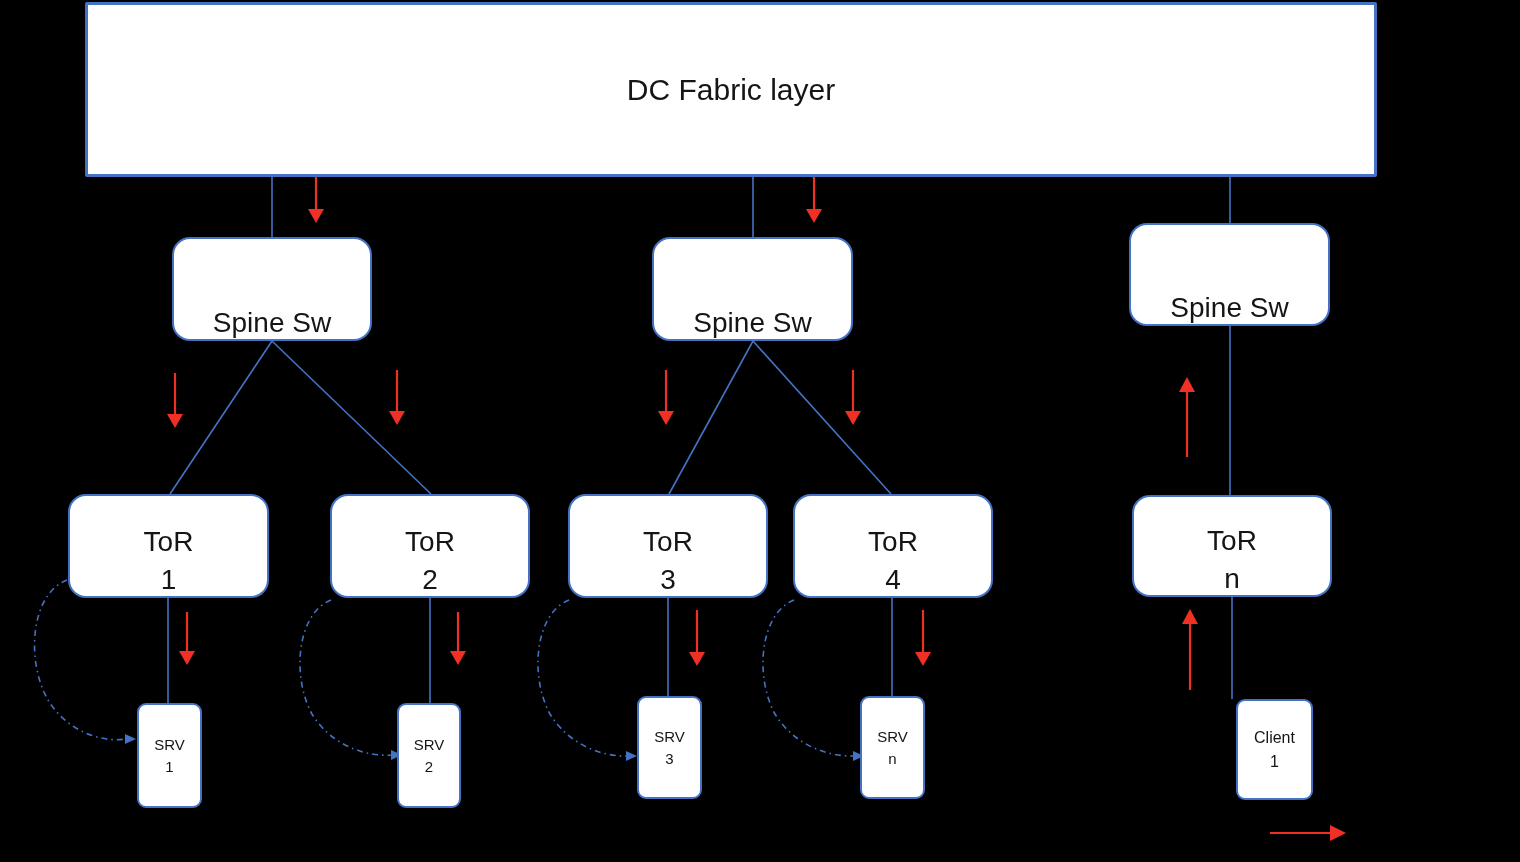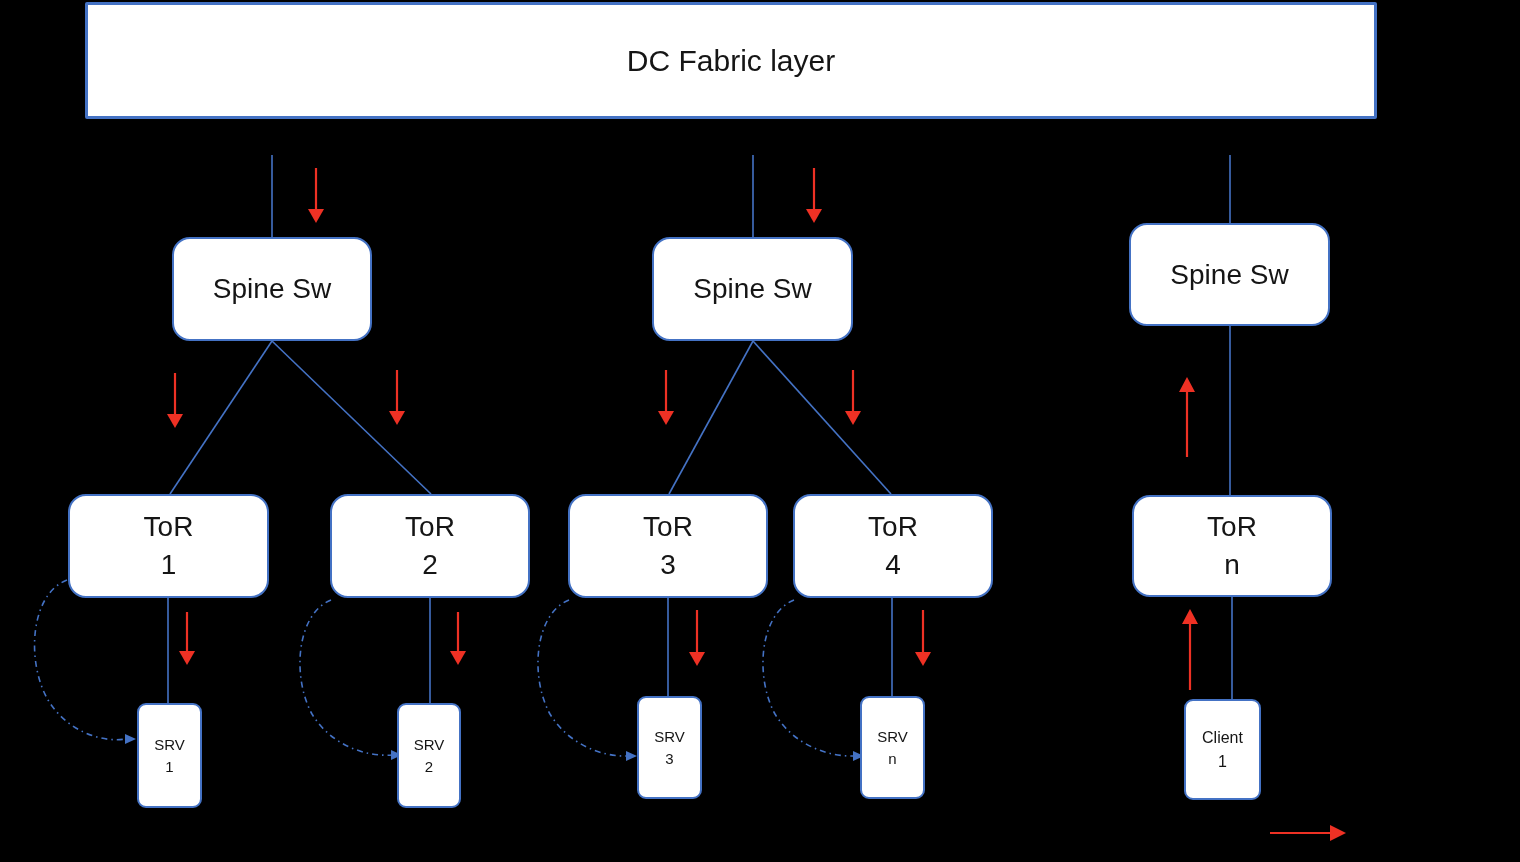--- a/index.html
+++ b/index.html
@@ -7,21 +7,21 @@
     position:relative;width:1520px;height:862px;background:#000000;
     font-family:"Liberation Sans", sans-serif;overflow:hidden;
   }
   .wires{position:absolute;left:0;top:0;width:1520px;height:862px;}
   .node{
     position:absolute;background:#FFFFFF;border:2.5px solid #4472C4;
     display:flex;flex-direction:column;align-items:center;justify-content:center;
     color:#151515;box-sizing:border-box;text-align:center;
   }
   .node.fabric{border-width:3px;border-radius:2px;font-size:30px;}
-  .node.rounded{border-radius:18px;font-size:28px;}
+  .node.rounded{border-radius:18px;font-size:28px;justify-content:flex-end;}
   .node.rounded .sub{margin-top:6px;}
   .node.leaf{border-width:2px;border-radius:9px;font-size:15px;line-height:1.45;}
   .node.client{font-size:16px;}
   .lbl{display:block;}
 </style>
 </head>
 <body>
 
 <div class="canvas">
 
@@ -105,21 +105,21 @@
         <line x1="1190" y1="690" x2="1190" y2="622"></line>
           <polygon points="1182,624 1198,624 1190,609" stroke="none"></polygon>
       </g>
       <g>
         <line x1="1270" y1="833" x2="1331" y2="833"></line>
           <polygon points="1330,825 1330,841 1346,833" stroke="none"></polygon>
       </g>
     </g>
   </svg>
 
-  <div class="node fabric" style="left:85px;top:2px;width:1292px;height:117px;">
+  <div class="node fabric" style="left:85px;top:2px;width:1292px;height:175px;">
     <span class="lbl">DC Fabric layer</span>
   </div>
 
   <div class="node rounded" style="left:172px;top:237px;width:200px;height:104px;">
     <span class="lbl">Spine Sw</span>
   </div>
   <div class="node rounded" style="left:652px;top:237px;width:201px;height:104px;">
     <span class="lbl">Spine Sw</span>
   </div>
   <div class="node rounded" style="left:1129px;top:223px;width:201px;height:103px;">
@@ -157,18 +157,18 @@
   </div>
   <div class="node leaf" style="left:637px;top:696px;width:65px;height:103px;">
     <span class="lbl">SRV</span>
     <span class="lbl">3</span>
   </div>
   <div class="node leaf" style="left:860px;top:696px;width:65px;height:103px;">
     <span class="lbl">SRV</span>
     <span class="lbl">n</span>
   </div>
 
-  <div class="node leaf client" style="left:1184px;top:699px;width:77px;height:101px;justify-content:center;">
+  <div class="node leaf client" style="left:1236px;top:699px;width:77px;height:101px;justify-content:center;">
     <span class="lbl">Client</span>
     <span class="lbl">1</span>
   </div>
 
 </div>
 
 </body></html>

